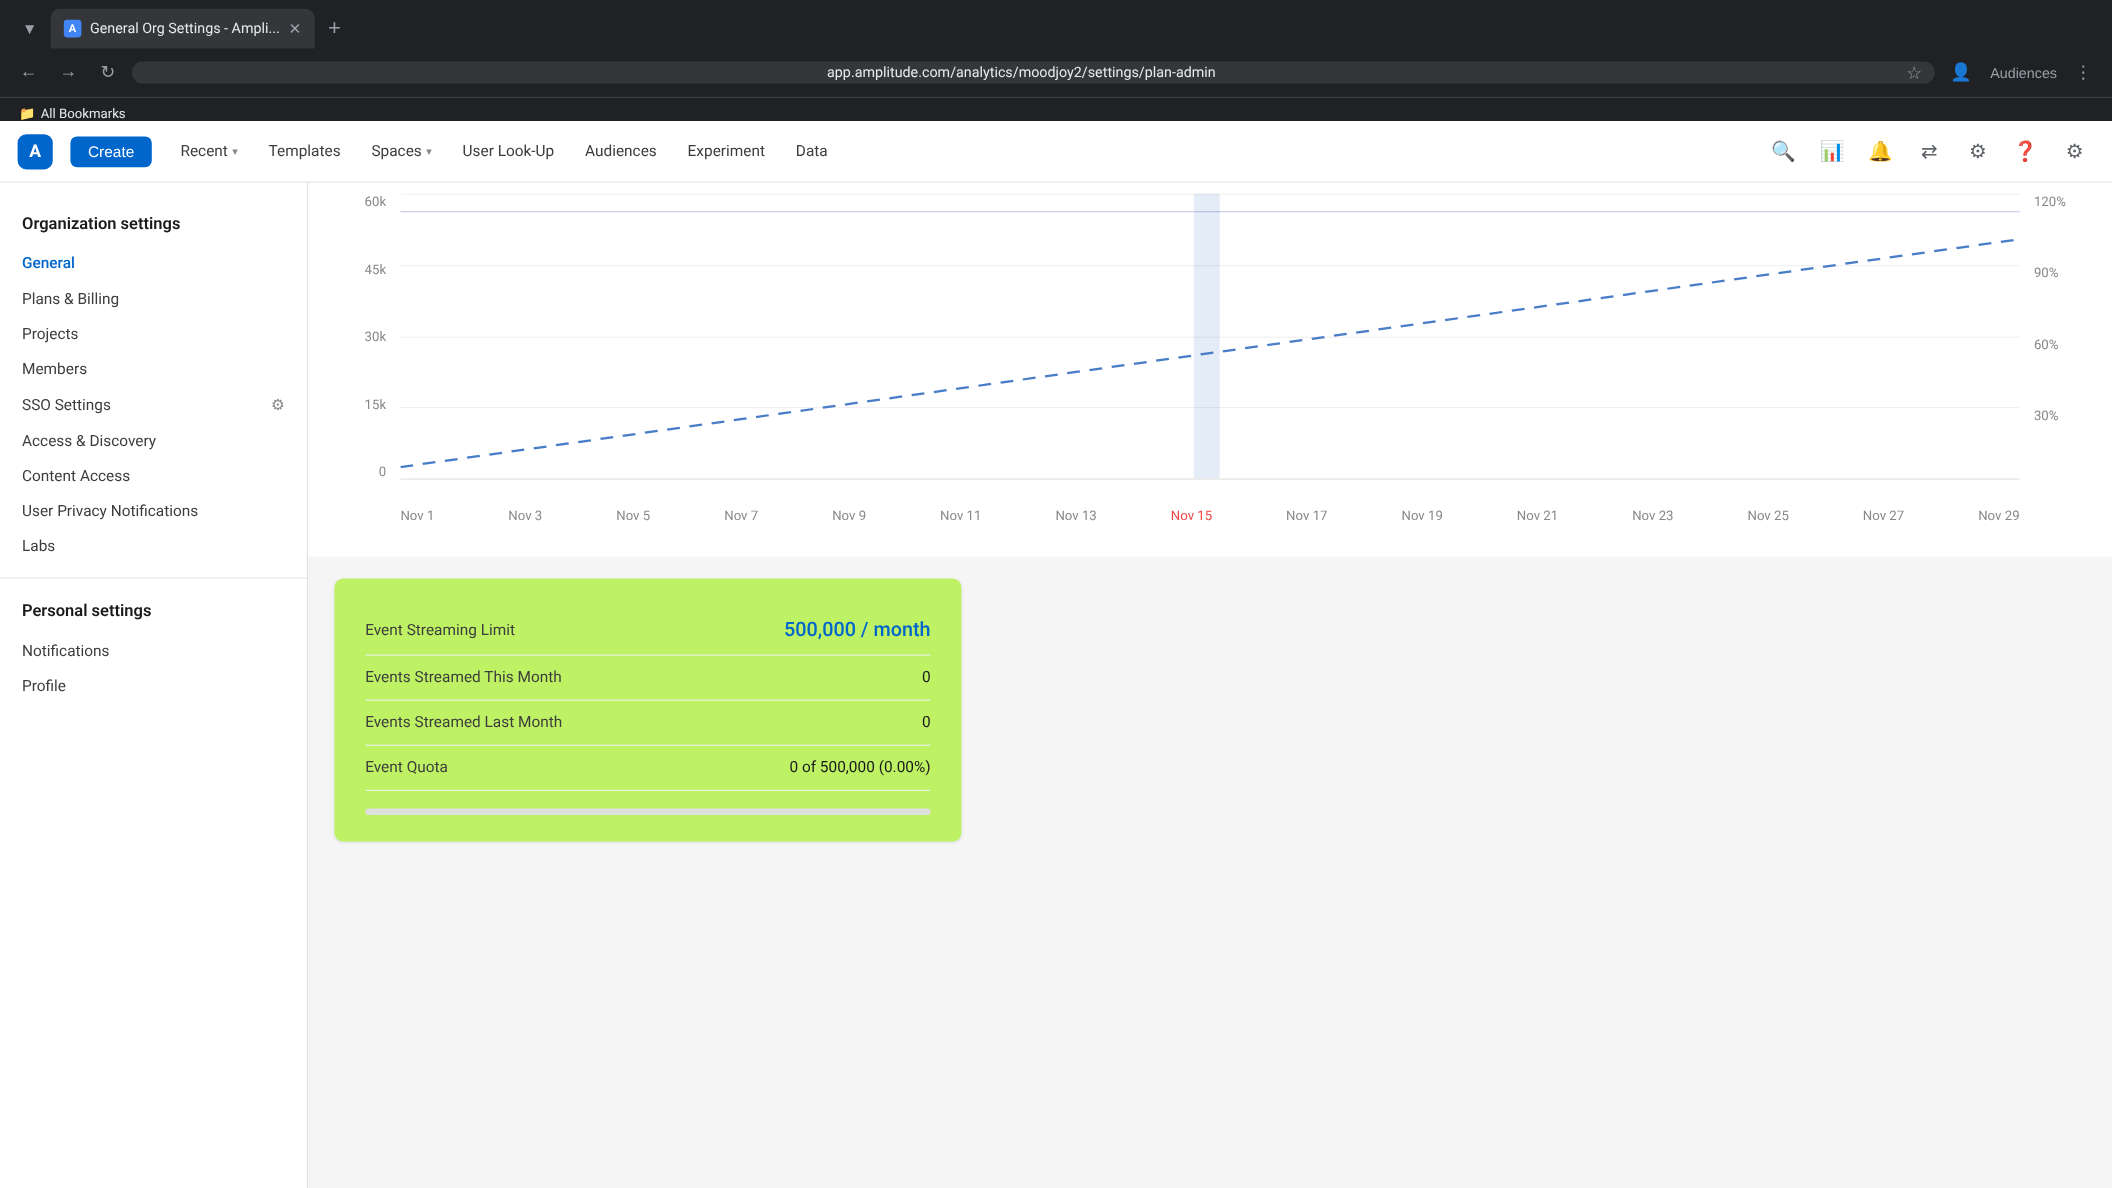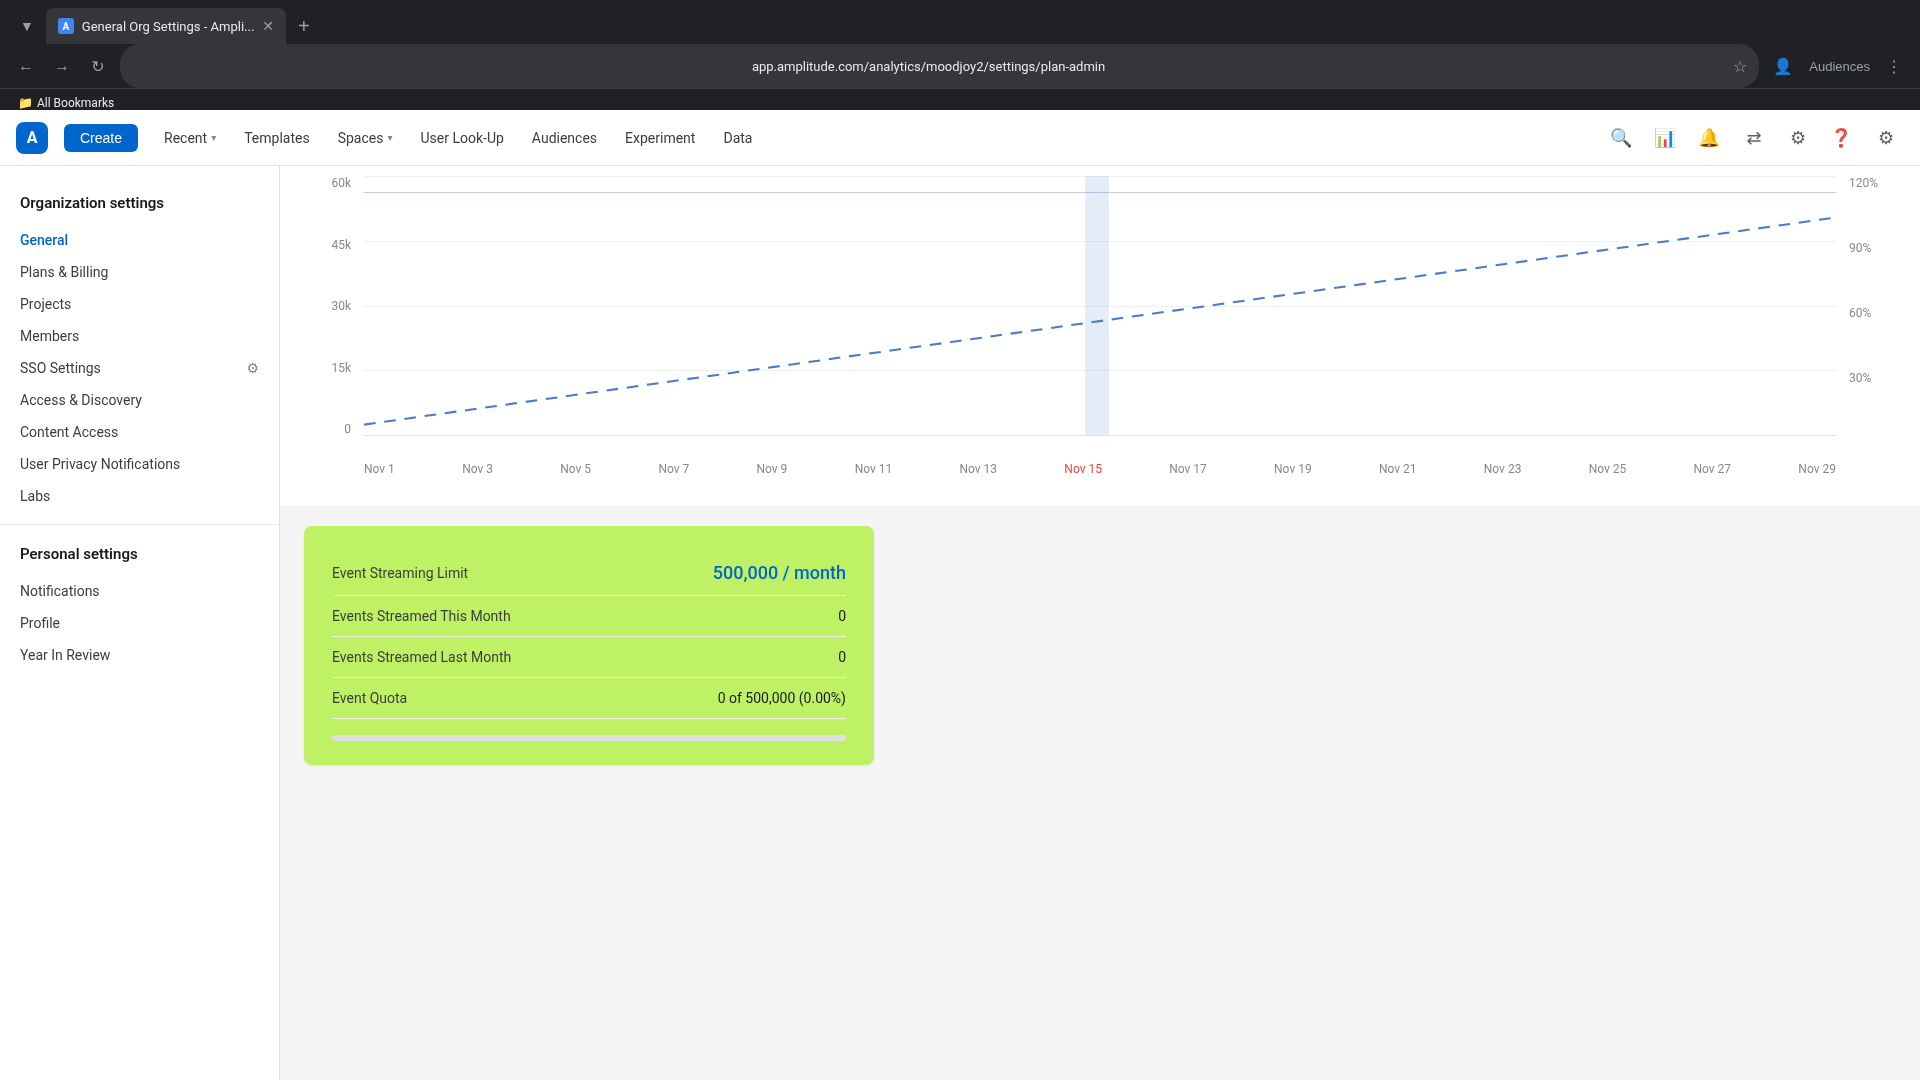--- a/index.html
+++ b/index.html
@@ -76,21 +76,21 @@
       padding: 4px;
       width: 28px;
       height: 28px;
       display: flex; align-items: center; justify-content: center;
       border-radius: 50%;
     }
     .address-bar {
       flex: 1;
       background: #35363a;
       border-radius: 20px;
-      height: 44px;
+      height: 20px;
       display: flex;
       align-items: center;
       padding: 0 12px;
       color: #e8eaed;
       font-size: 13px;
       gap: 8px;
     }
     .address-text { flex: 1; text-align: center; }
     .bookmark-star { color: #9aa0a6; font-size: 16px; }
     .browser-actions {
@@ -485,23 +485,20 @@
       </div>
 
       <div class="sidebar-divider"></div>
 
       <div class="sidebar-section-title">Personal settings</div>
       <div class="sidebar-item">
         <span>Notifications</span>
       </div>
       <div class="sidebar-item">
         <span>Profile</span>
-      </div>
-      <div class="sidebar-item">
-        <span>Year In Review</span>
       </div>
     </div>
 
     <div class="content">
 
       <div class="chart-section">
         <div class="chart-container">
 
           <div class="chart-y-labels">
             <span class="chart-y-label">60k</span>

